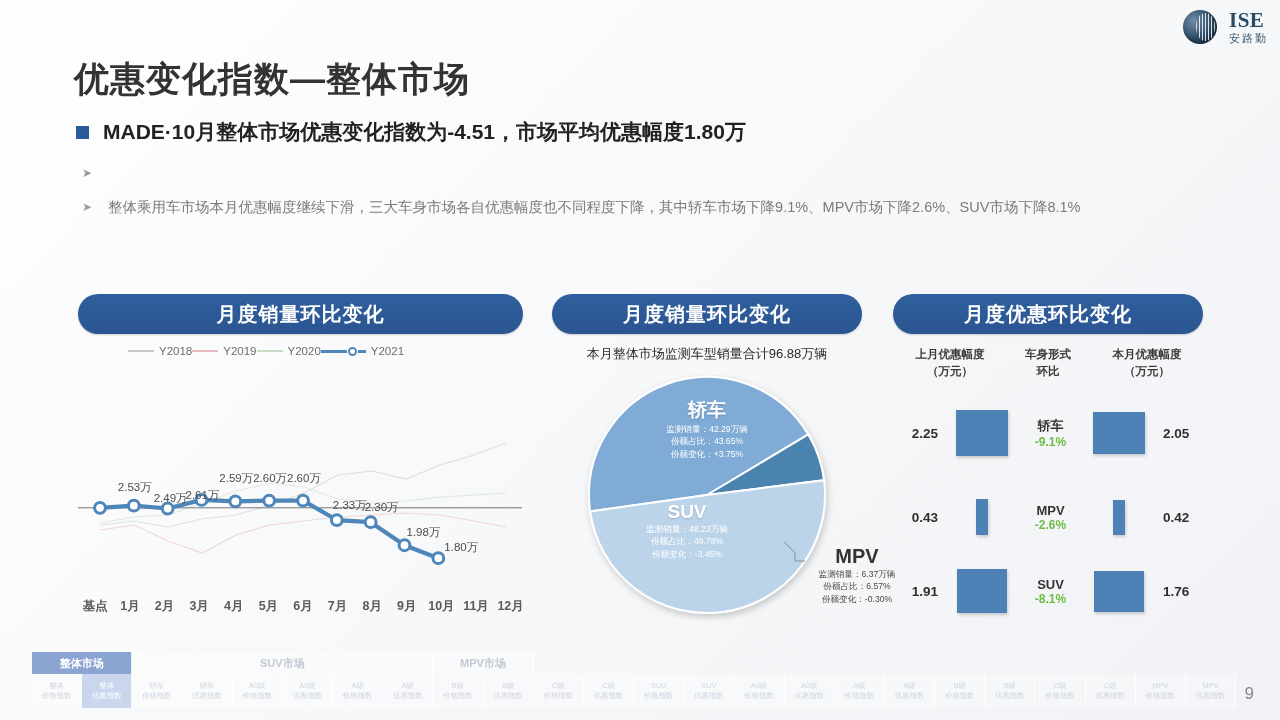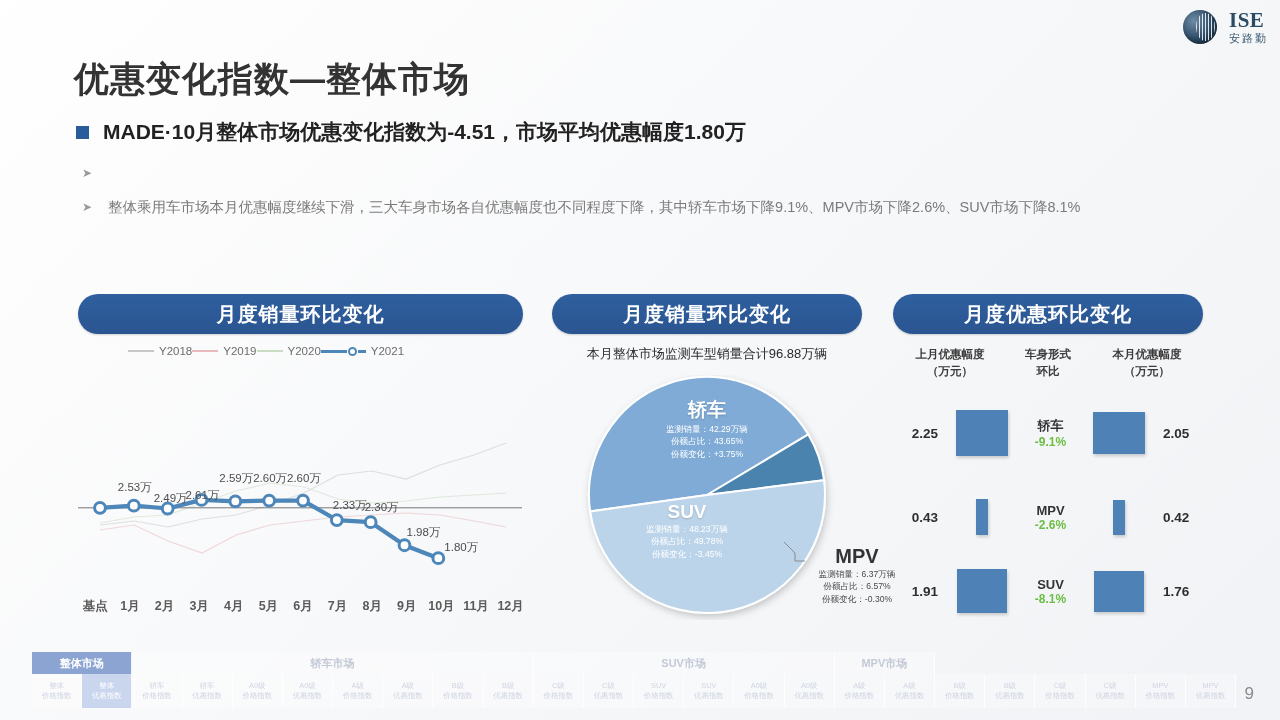--- a/index.html
+++ b/index.html
@@ -331,21 +331,20 @@
         <div class="bcell">
           <div class="bar" style="width:50px;height:41px;background:#4e82b6"></div>
         </div>
         <div class="val r">1.76</div>
       </div>
     </div>
 
   <div id="nav">
     <div class="grp-row" id="nav-groups">
         <div class="grp active" style="width: 8.33333%;">整体市场</div>
-        <div class="grp" style="width: 33.3333%;">轿车市场</div>
         <div class="grp" style="width: 25%;">SUV市场</div>
         <div class="grp" style="width: 8.33333%;">MPV市场</div>
       </div>
     <div class="tab-row" id="nav-tabs">
         <div class="tab">
           <span>整体</span>
           <span>价格指数</span>
         </div>
         <div class="tab active">
           <span>整体</span>

